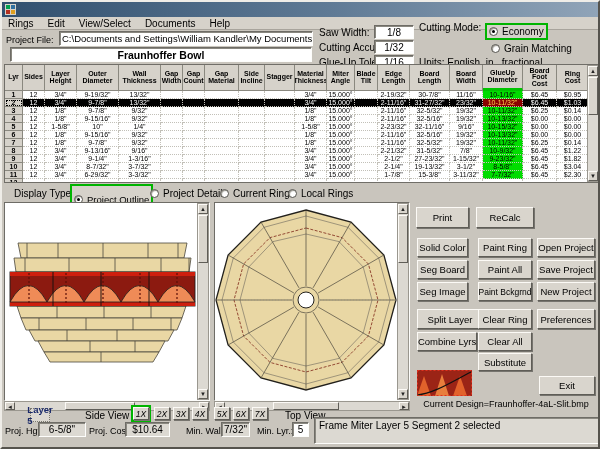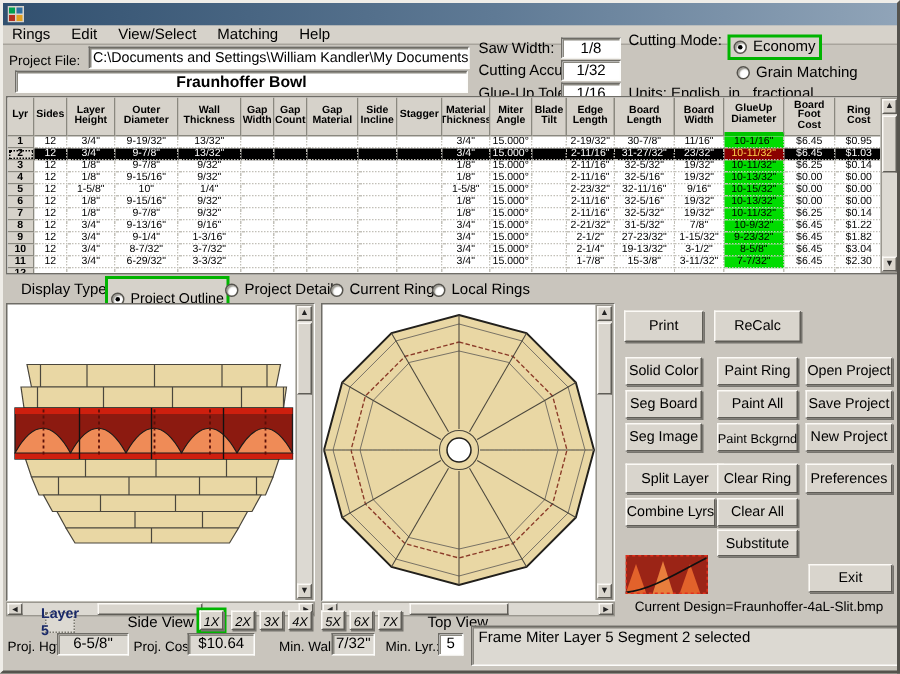--- a/index.html
+++ b/index.html
@@ -60,21 +60,21 @@
       <rect x="6" y="1" width="4" height="4" fill="#2E6FA0"></rect>
       <rect x="1" y="6" width="4" height="4" fill="#B43020"></rect>
       <rect x="6" y="6" width="4" height="4" fill="#E0A020"></rect>
     </svg>
 </div>
 
 <div class="abs menubar">
   <span>Rings</span>
   <span>Edit</span>
   <span>View/Select</span>
-  <span>Matching</span>
+  <span>Documents</span>
   <span>Help</span>
 </div>
 
 <span class="abs lbl sm" style="left:4px;top:33px">Project File:</span>
 <div class="abs sunken" style="left:57px;top:29px;width:254px;height:15px;line-height:13px;padding-left:2px;font-size:9.5px">C:\Documents and Settings\William Kandler\My Documents\SPPProject</div>
 <div class="abs sunken field" style="left:8px;top:45px;width:302px;height:15px;font-weight:bold;font-size:10.5px">Fraunhoffer Bowl</div>
 
 <span class="abs lbl" style="left:317px;top:25px">Saw Width:</span>
 <div class="abs sunken field" style="left:372px;top:23px;width:40px;height:14px">1/8</div>
 <span class="abs lbl" style="left:317px;top:40px">Cutting Accuracy:</span>

